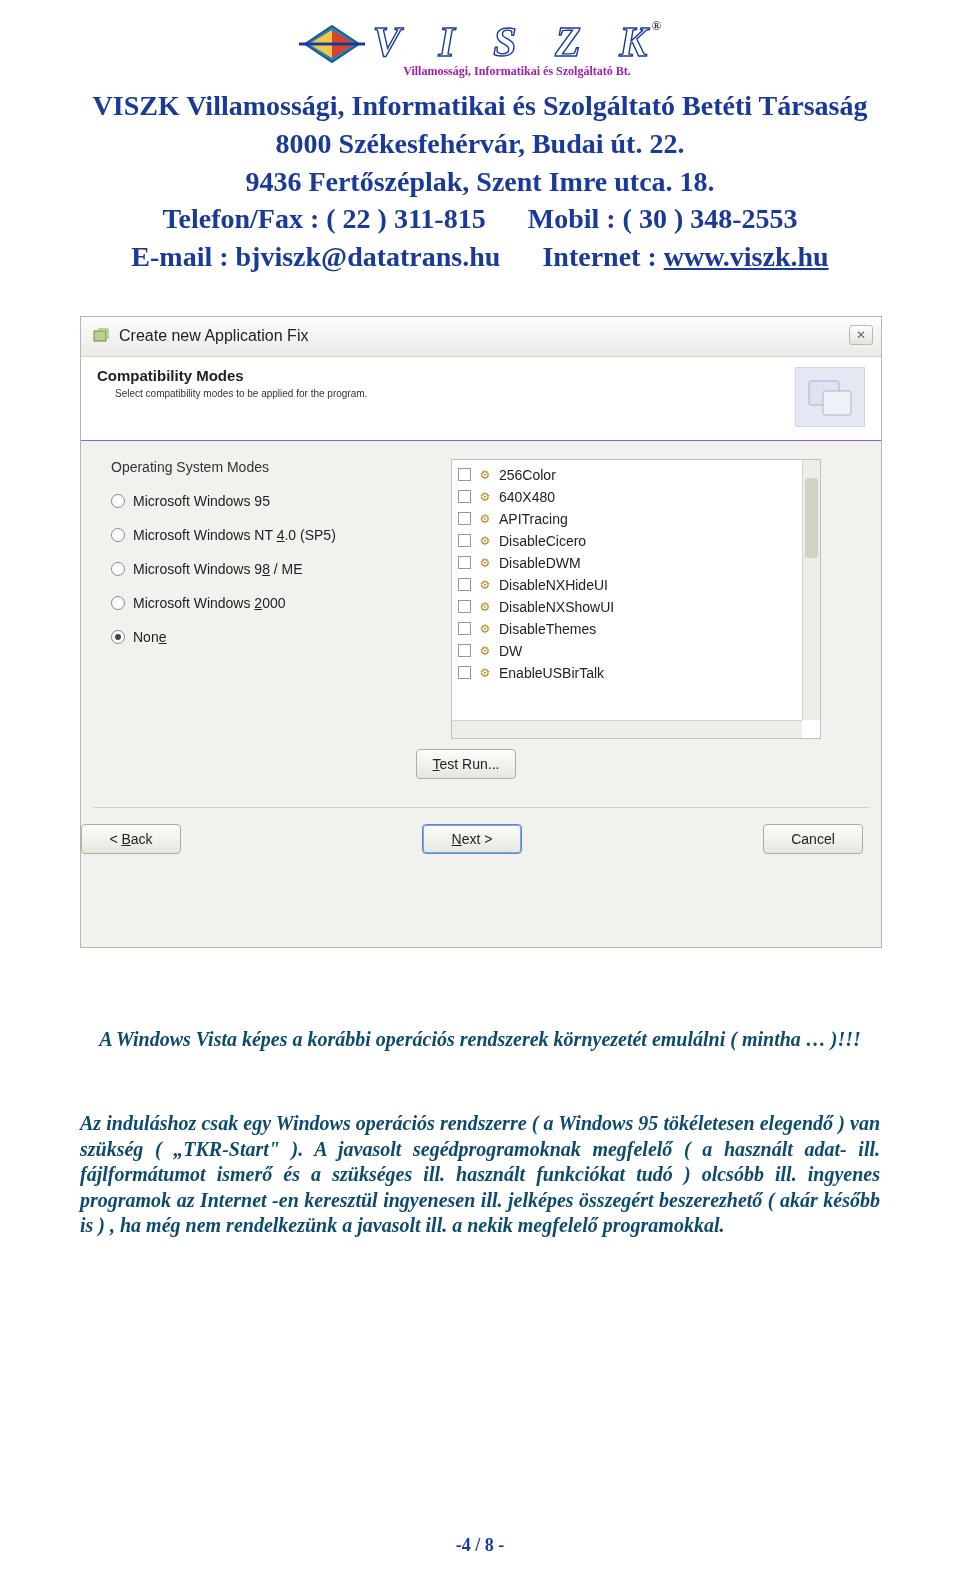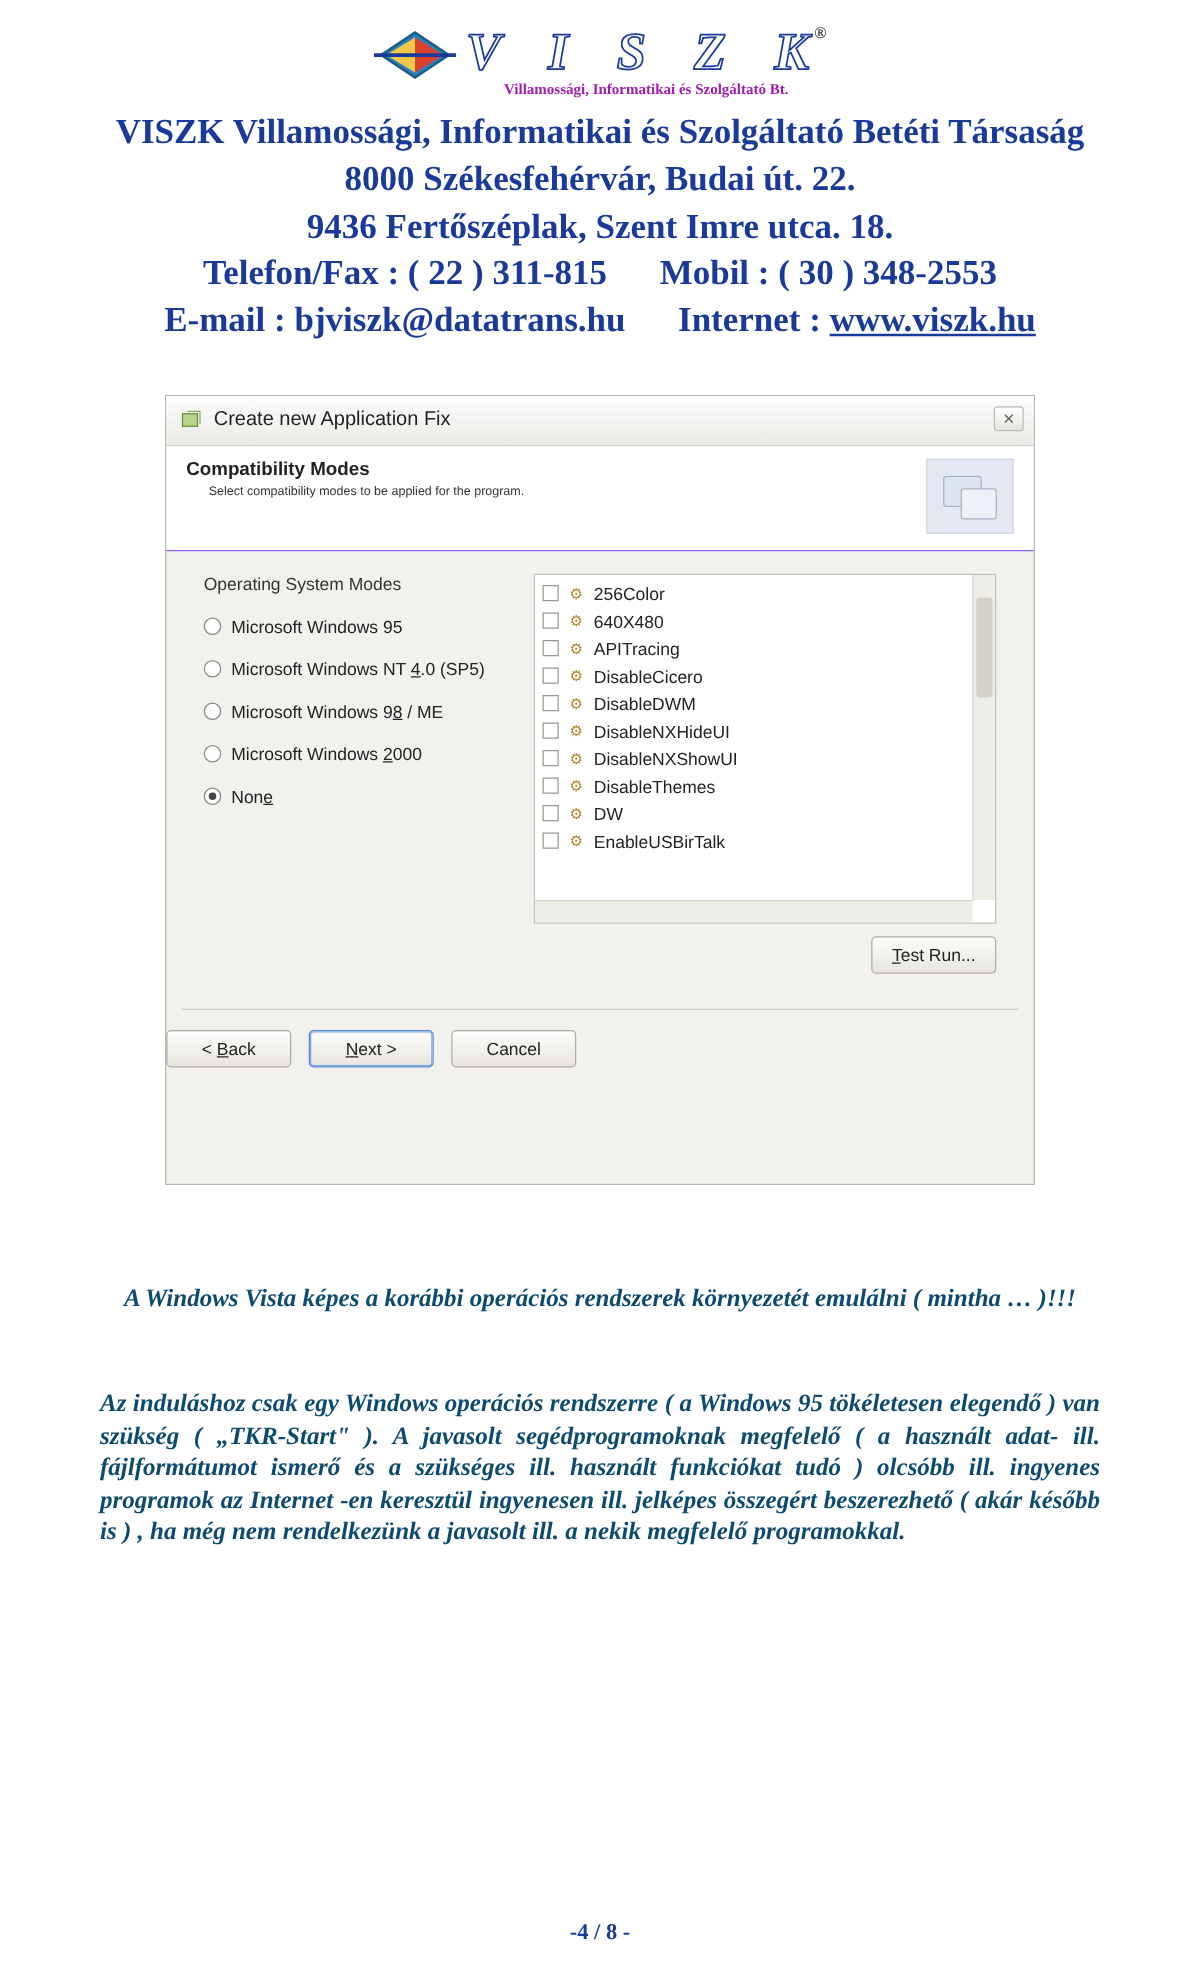--- a/index.html
+++ b/index.html
@@ -59,21 +59,21 @@
     font-weight: bold;
     font-size: 28px;
     margin-top: 8px;
     line-height: 1.35;
   }
   .header-lines a { color: #1a3a9a; text-decoration: underline; }
   .contact-row { display: inline-block; }
 
   
   .dialog-outer {
-    width: 696px; height: 632px;
+    width: 802px; height: 632px;
     margin: 40px auto 0 auto;
     background: #f2f1ee;
     border: 1px solid #b8b6b0;
     position: relative;
     filter: blur(0.5px);
     font-family: Tahoma, Arial, sans-serif;
   }
   .dialog-titlebar {
     height: 40px;
     background: linear-gradient(#fdfdfd,#ebeae6);
@@ -177,29 +177,29 @@
   .list-box .vscroll .thumb {
     position: absolute; left: 2px; right: 2px; top: 18px; height: 80px;
     background: #d4d1c7; border-radius: 3px;
   }
   .list-box .hscroll {
     position: absolute; left: 0; right: 18px; bottom: 0;
     height: 18px; background: #efede7; border-top: 1px solid #d6d3ca;
   }
 
   .testrun-row {
-    display: flex; justify-content: flex-end;
+    display: flex; justify-content: center;
     padding: 10px 30px 0 0;
   }
   .wiz-sep {
     margin: 28px 12px 0 12px;
     border-top: 1px solid #d0cec8;
   }
   .wiz-buttons {
-    display: flex; justify-content: flex-start; gap: 14px;
+    display: flex; justify-content: space-between; gap: 14px;
     padding: 16px 18px 0 0;
   }
   .wbtn {
     min-width: 100px; height: 30px;
     border: 1px solid #aeaca4; border-radius: 4px;
     background: linear-gradient(#fdfdfc,#e7e5dd);
     font-size: 14px; color: #222;
     display: flex; align-items: center; justify-content: center;
     padding: 0 14px;
   }

